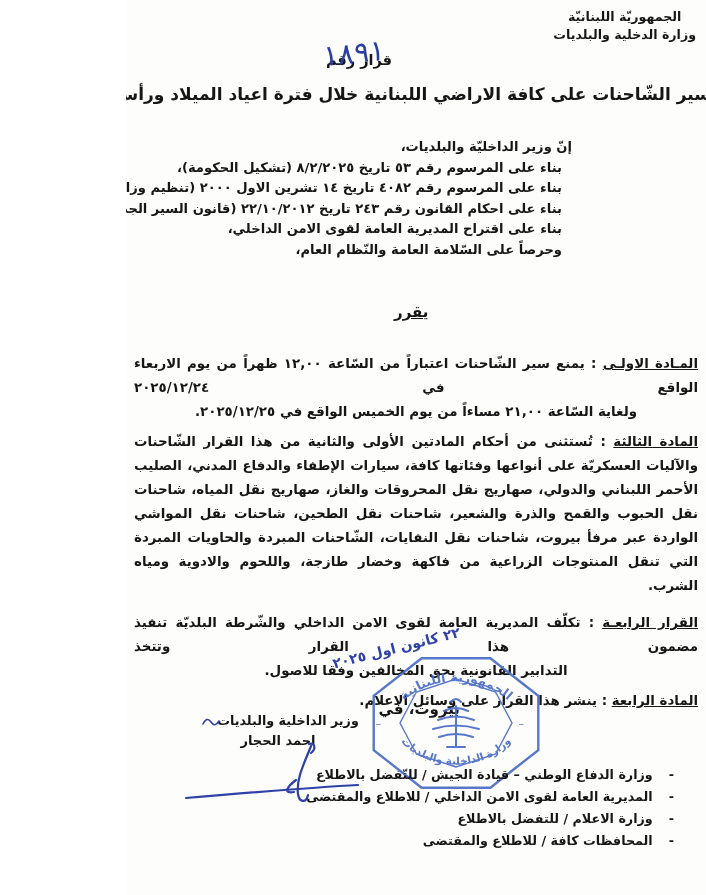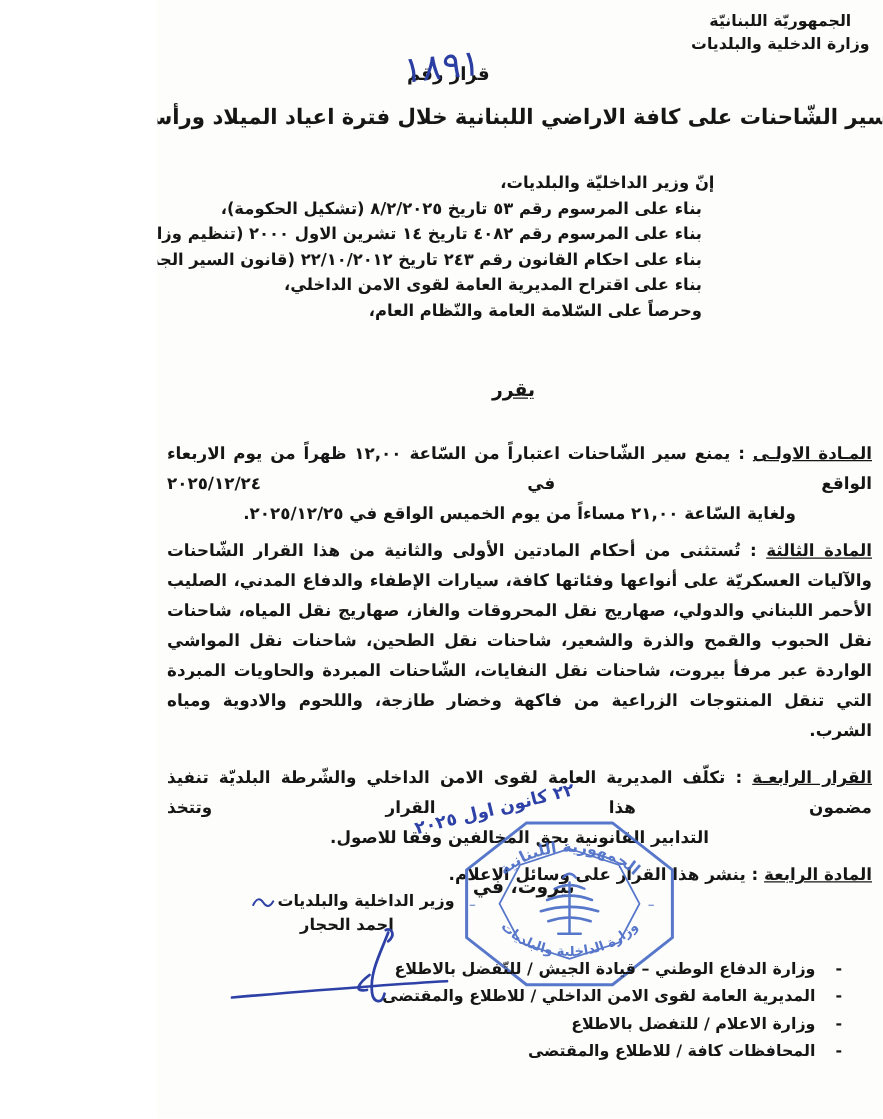--- a/index.html
+++ b/index.html
@@ -31,21 +31,21 @@
   .art .l2{text-align:center;}
   .art.block{text-align:justify;margin-bottom:13px;}
   .art.single{text-align:right;}
   .art-label{text-decoration:underline;}
 
   
   .place-line{position:absolute;top:700px;right:246px;font-size:15px;font-weight:bold;}
   .hand-date{position:absolute;top:642px;left:186px;width:150px;color:#2e41a6;font-size:14px;font-weight:bold;
              transform:rotate(-14deg);direction:rtl;white-space:nowrap;}
   .stamp{position:absolute;top:650px;left:238px;width:184px;height:146px;opacity:.92;}
-  .sig-title{position:absolute;top:713px;left:86px;width:152px;text-align:right;font-size:12.7px;font-weight:bold;}
+  .sig-title{position:absolute;top:713px;left:86px;width:152px;text-align:center;font-size:12.7px;font-weight:bold;}
   .sig-name{position:absolute;top:733px;left:96px;width:112px;text-align:center;font-size:13px;font-weight:bold;}
   .signature-svg{position:absolute;top:740px;left:52px;width:190px;height:72px;}
   .pen-mark{position:absolute;top:712px;left:74px;width:22px;height:18px;}
 
   
   .dist{position:absolute;top:764px;right:8px;font-size:12.7px;font-weight:bold;line-height:22px;text-align:right;}
   .dist-title{text-decoration:underline;margin-bottom:1px;}
   .dist-item{padding-right:24px;}
   .dist-item .dash{display:inline-block;margin-left:16px;}
 </style>

